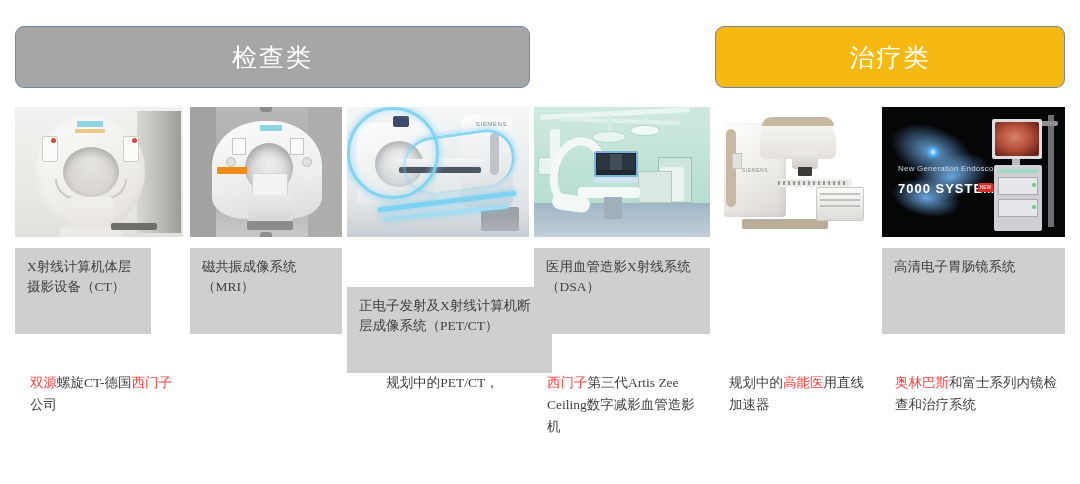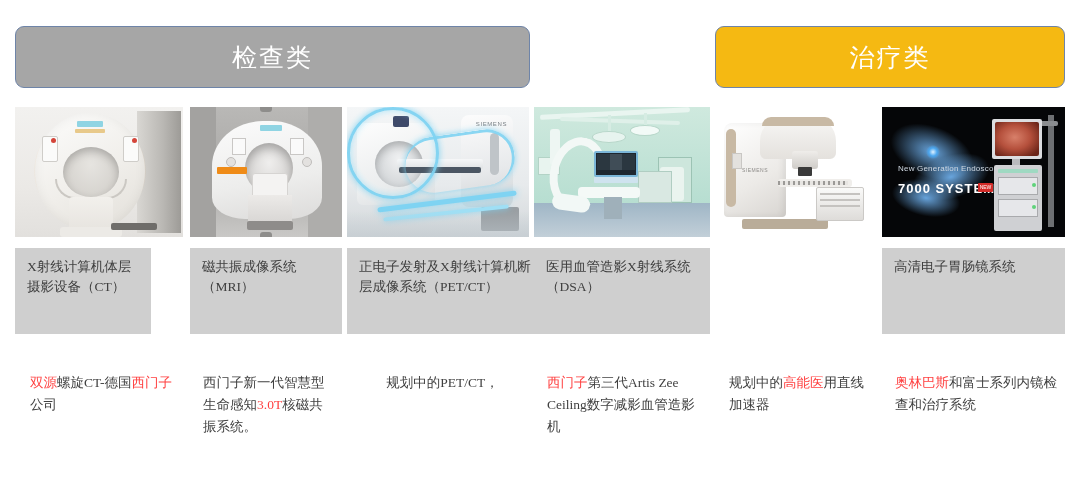--- a/index.html
+++ b/index.html
@@ -213,21 +213,21 @@
     height: 86px;
     background: #cfcfcf;
     color: #404040;
     font-size: 13.5px;
     line-height: 1.5;
     padding: 9px 10px 0 12px;
     font-family: "Liberation Serif", "DejaVu Serif", serif;
   }
   #cap-1 { left: 15px;  width: 136px; }
   #cap-2 { left: 190px; width: 152px; }
-  #cap-3 { left: 347px; width: 205px; }
+  #cap-3 { left: 347px; width: 205px; margin-top: 39px; }
   #cap-4 { left: 534px; width: 176px; }
   #cap-5 { left: 716px; width: 160px; }
   #cap-6 { left: 882px; width: 183px; }
 
   
   .desc {
     position: absolute;
     top: 372px;
     color: #3f3f3f;
     font-size: 13.5px;
@@ -382,19 +382,18 @@
     </div>
   </div>
 
   <div class="cap" id="cap-1">X射线计算机体层摄影设备（CT）</div>
   <div class="cap" id="cap-2">磁共振成像系统（MRI）</div>
   <div class="cap" id="cap-3">正电子发射及X射线计算机断层成像系统（PET/CT）</div>
   <div class="cap" id="cap-4">医用血管造影X射线系统（DSA）</div>
   <div class="cap" id="cap-6">高清电子胃肠镜系统</div>
 
   <div class="desc" id="desc-1"><span class="hl">双源</span><span>螺旋CT-德国</span><span class="hl">西门子</span><span>公司</span></div>
-  <div class="desc" id="desc-2"><span>西门子新一代智慧型生命感知</span><span class="hl">3.0T</span><span>核磁共振系统。</span></div>
   <div class="desc" id="desc-3"><span>规划中的PET/CT，</span></div>
   <div class="desc" id="desc-5"><span>规划中的</span><span class="hl">高能医</span><span>用直线加速器</span></div>
   <div class="desc" id="desc-4"><span class="hl">西门子</span><span>第三代Artis Zee Ceiling数字减影血管造影机</span></div>
   <div class="desc" id="desc-6"><span class="hl">奥林巴斯</span><span>和富士系列内镜检查和治疗系统</span></div>
 
 </div>
 
 </body></html>

